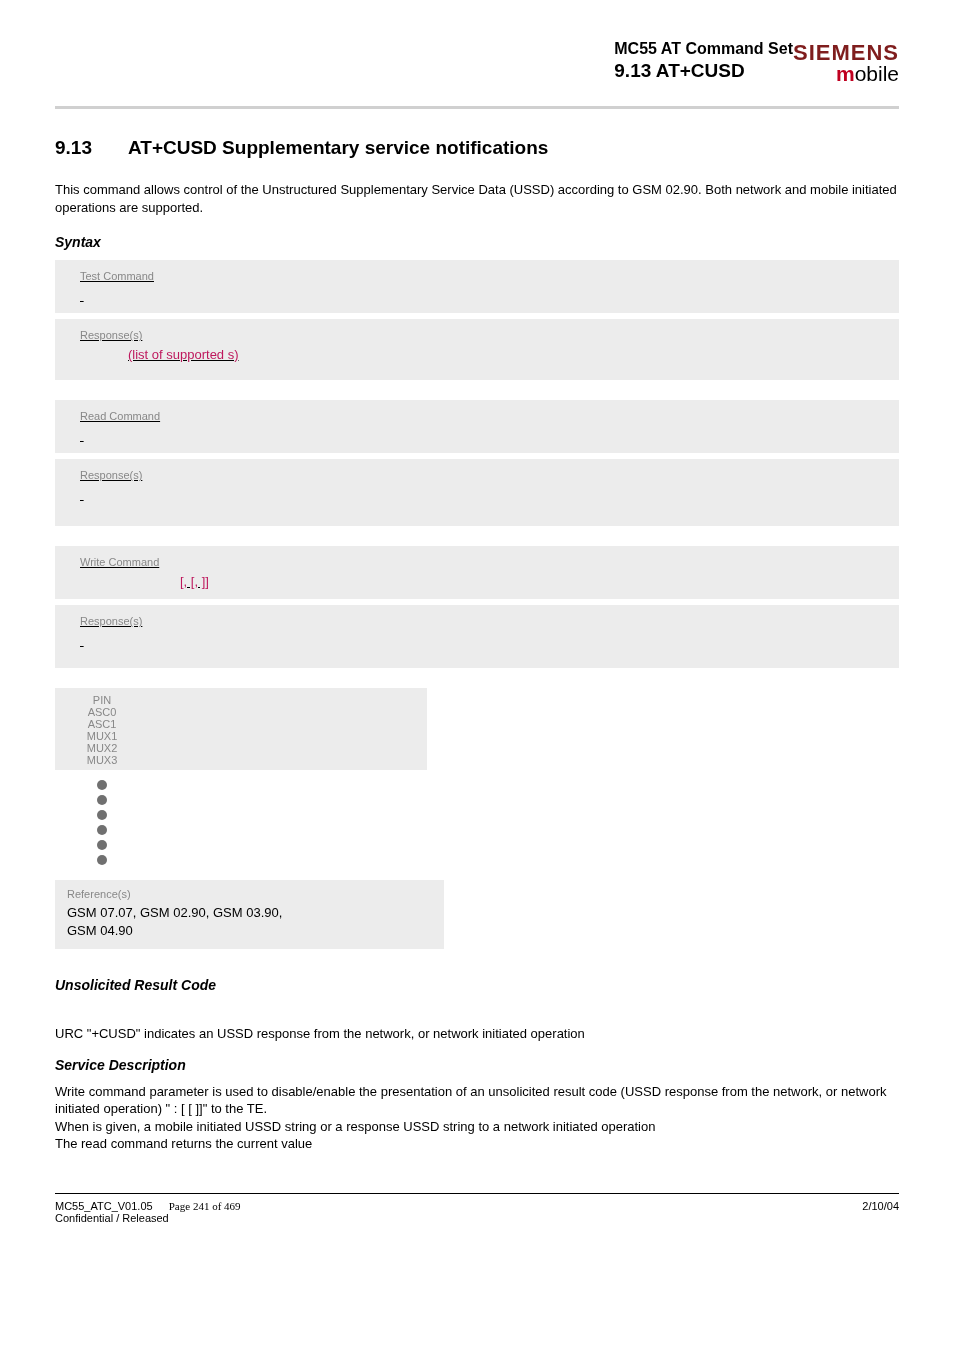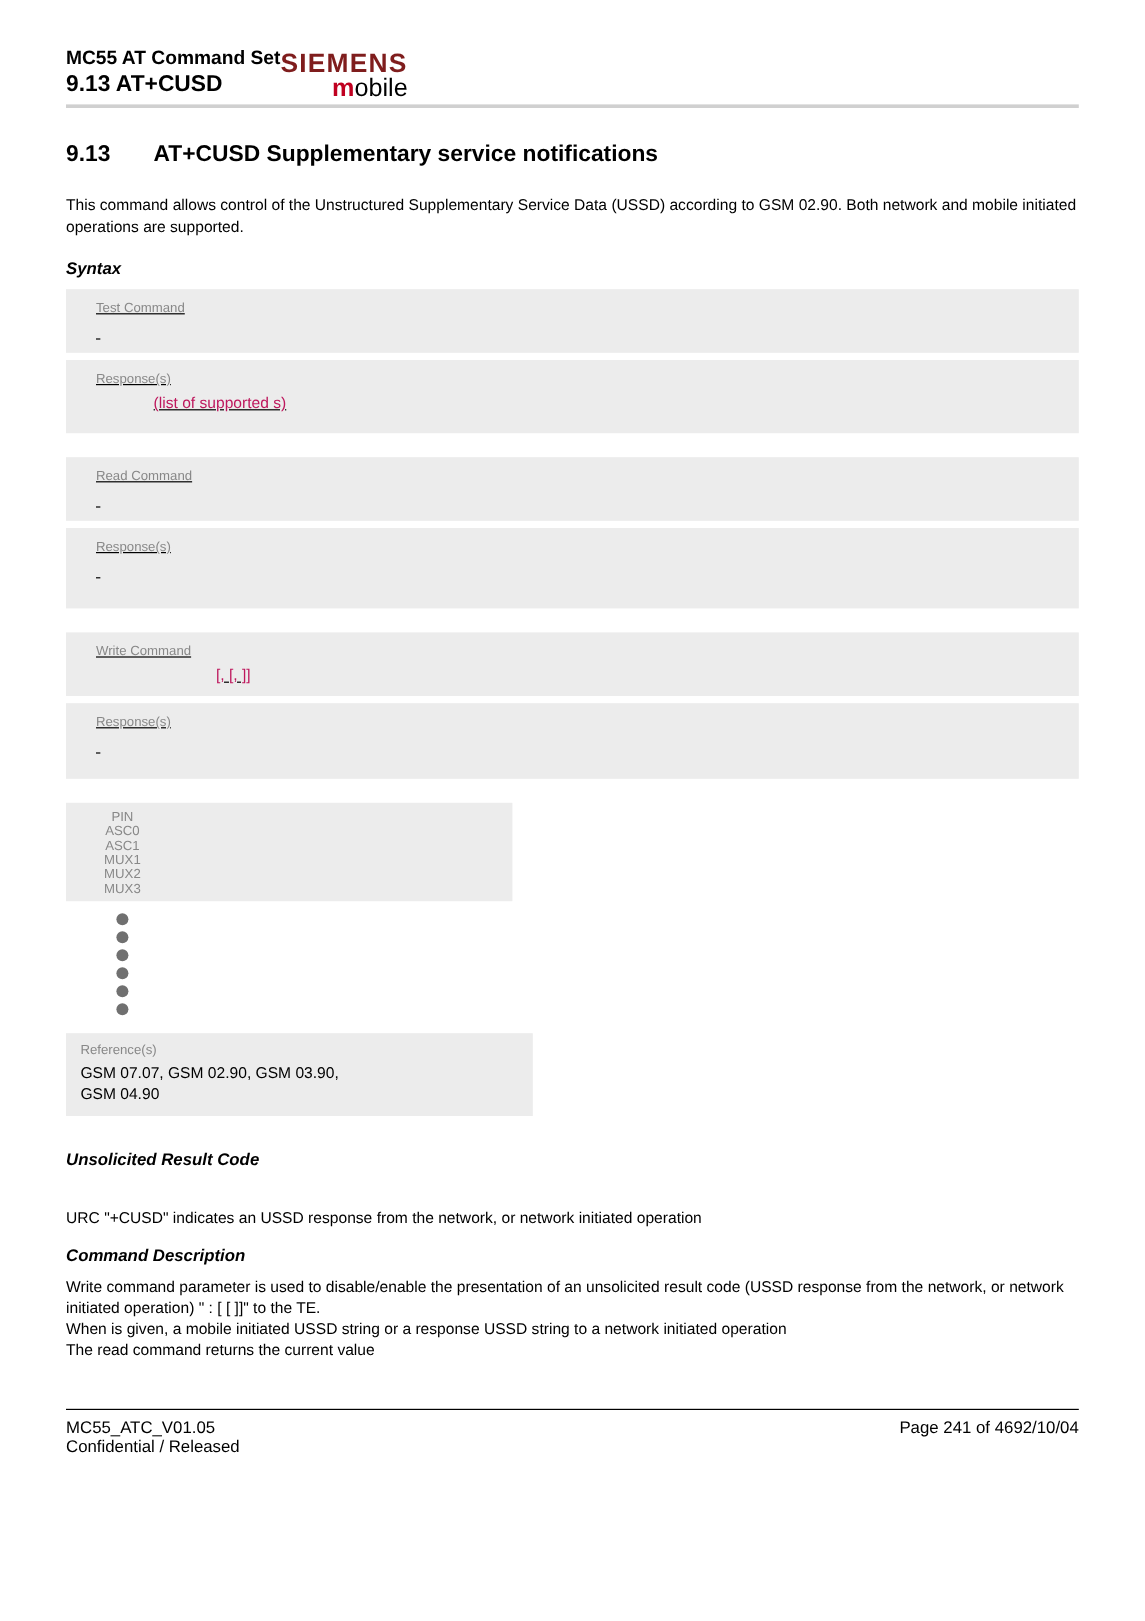--- a/index.html
+++ b/index.html
@@ -10,24 +10,24 @@
     background: #fff;
     width: 954px;
     margin: 0 auto;
     padding: 0;
   }
   .page {
     padding: 40px 55px 30px 55px;
   }
   .header {
     display: flex;
-    justify-content: flex-start;
+    justify-content: flex-end;
     align-items: flex-start;
     border-bottom: 3px solid #d0d0d0;
-    padding-bottom: 1px;
+    padding-bottom: 20px;
     margin-bottom: 28px;
   }
   .header-left { }
   .header-title {
     font-weight: bold;
     font-size: 16px;
   }
   .header-sub {
     font-weight: bold;
     font-size: 19px;
@@ -127,24 +127,24 @@
     font-size: 13px;
     line-height: 1.35;
     margin-bottom: 14px;
   }
   .footer {
     border-top: 1px solid #000;
     margin-top: 40px;
     padding-top: 6px;
     display: flex;
     justify-content: space-between;
-    font-size: 14px;
+    font-size: 11px;
   }
   .footer-left { }
-  .footer-center { text-align: right; flex: 1; }
+  .footer-center { text-align: left; flex: 1; font-family: Liberation Serif, serif; }
   .footer-right { text-align: right; }
   .pin-table-wrap { width: 372px; }
   .write-params { display: inline; }
 </style>
 </head>
 <body>
 
 <div class="page">
 
   <div class="header">
@@ -246,21 +246,21 @@
   </div>
 
   <div style="height:22px"></div>
 
   <div class="section-label">Unsolicited Result Code</div>
 
   <div style="height:22px"></div>
 
   <div class="body-text">URC "+CUSD" indicates an USSD response from the network, or network initiated operation</div>
 
-  <div class="section-label">Command Description</div>
+  <div class="section-label">Service Description</div>
 
   <div class="body-text" style="margin-bottom:0">
     <span>Write command parameter        is used to disable/enable the presentation of an unsolicited result code (USSD response from the network, or network initiated operation) "          :        [          [          ]]" to the TE.</span><br>
     <span>When            is given, a mobile initiated USSD string or a response USSD string to a network initiated operation</span>
   </div>
 
   <div class="body-text" style="margin-bottom:10px">The read command returns the current        value</div>
 
   <div class="footer">
     <div class="footer-left">

